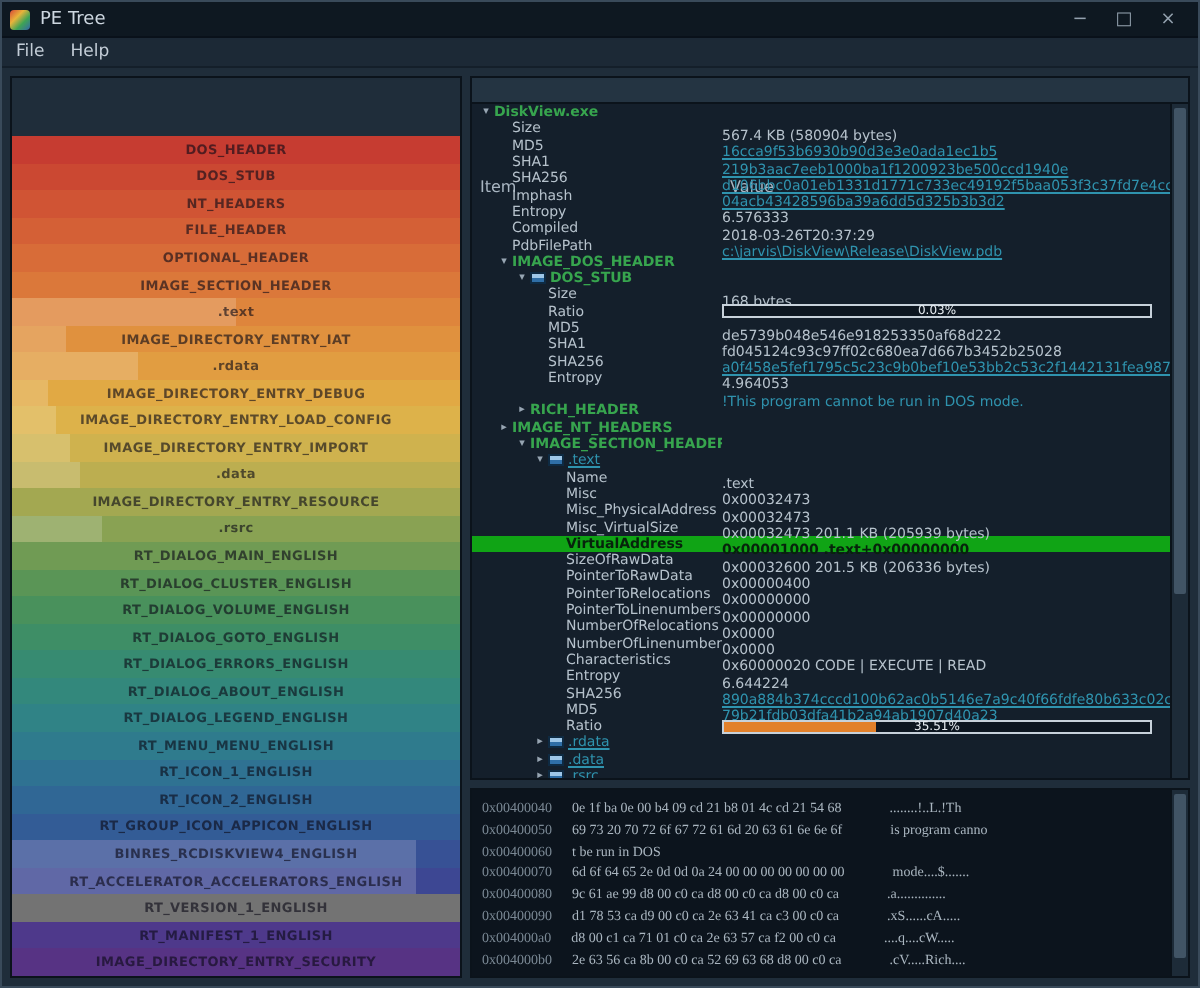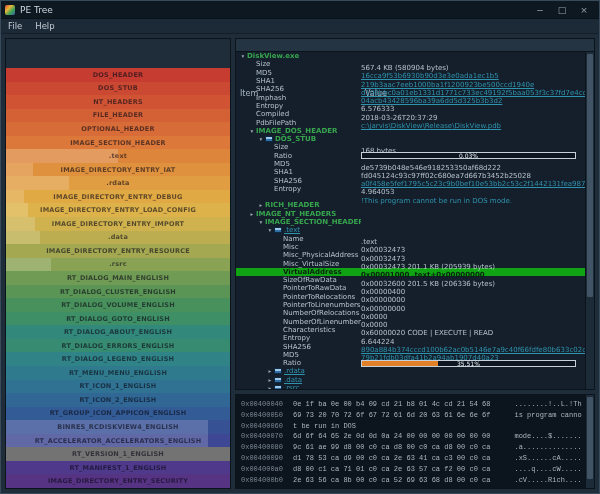--- a/index.html
+++ b/index.html
@@ -44,21 +44,21 @@
   .val.string { color:#2f93ae; }
   .trow.selected { background:#10a415; }
   .trow.selected .lbl, .trow.selected .val, .trow.selected .arrow { color:#07230c; text-decoration:none; font-weight:bold; }
   .ratio-bar { position:relative; width:215px; height:7px; border:1px solid #c7d1da; background:#0d1620; }
   .ratio-fill { position:absolute; left:0; top:0; bottom:0; background:#e2802a; }
   .ratio-label { position:absolute; left:0; right:0; top:0; text-align:center; font-size:6px; color:#e8eef3; line-height:6.5px; }
 
   .vscroll { position:absolute; top:13px; right:0; bottom:0; width:9px; background:#1d2b38; border-left:1px solid #0b131b; }
   .vscroll .thumb { position:absolute; left:1px; right:1px; top:2px; height:72%; background:#415465; border-radius:1px; }
 
-  .hexpanel { height:95px; flex:none; background:#0c141d; border:1px solid #0b131b; position:relative; padding:4px 12px 3px 5px; font-family:Liberation Mono, monospace; overflow:hidden; }
+  .hexpanel { height:95px; flex:none; background:#0c141d; border:1px solid #0b131b; position:relative; padding:4px 12px 3px 5px; font-family:Liberation Serif, serif; overflow:hidden; }
   .hexrow { display:flex; white-space:pre; font-size:7px; line-height:10.8px; }
   .haddr { color:#7a8894; margin-right:10px; }
   .hbytes { color:#aab6c0; margin-right:24px; }
   .hascii { color:#aab6c0; }
   .hexpanel .vscroll { top:0; }
   .hexpanel .vscroll .thumb { height:88%; }
 </style>
 </head>
 <body>
 
@@ -138,25 +138,25 @@
         </div>
         <div class="band" style="background: rgb(90, 149, 86);">
           <span class="band-label">RT_DIALOG_CLUSTER_ENGLISH</span>
         </div>
         <div class="band" style="background: rgb(73, 145, 92);">
           <span class="band-label">RT_DIALOG_VOLUME_ENGLISH</span>
         </div>
         <div class="band" style="background: rgb(62, 142, 102);">
           <span class="band-label">RT_DIALOG_GOTO_ENGLISH</span>
         </div>
+        <div class="band" style="background: rgb(55, 139, 113);">
+          <span class="band-label">RT_DIALOG_ERRORS_ENGLISH</span>
+        </div>
         <div class="band" style="background: rgb(51, 136, 124);">
           <span class="band-label">RT_DIALOG_ABOUT_ENGLISH</span>
-        </div>
-        <div class="band" style="background: rgb(55, 139, 113);">
-          <span class="band-label">RT_DIALOG_ERRORS_ENGLISH</span>
         </div>
         <div class="band" style="background: rgb(48, 131, 134);">
           <span class="band-label">RT_DIALOG_LEGEND_ENGLISH</span>
         </div>
         <div class="band" style="background: rgb(47, 123, 141);">
           <span class="band-label">RT_MENU_MENU_ENGLISH</span>
         </div>
         <div class="band" style="background: rgb(47, 114, 146);">
           <span class="band-label">RT_ICON_1_ENGLISH</span>
         </div>

